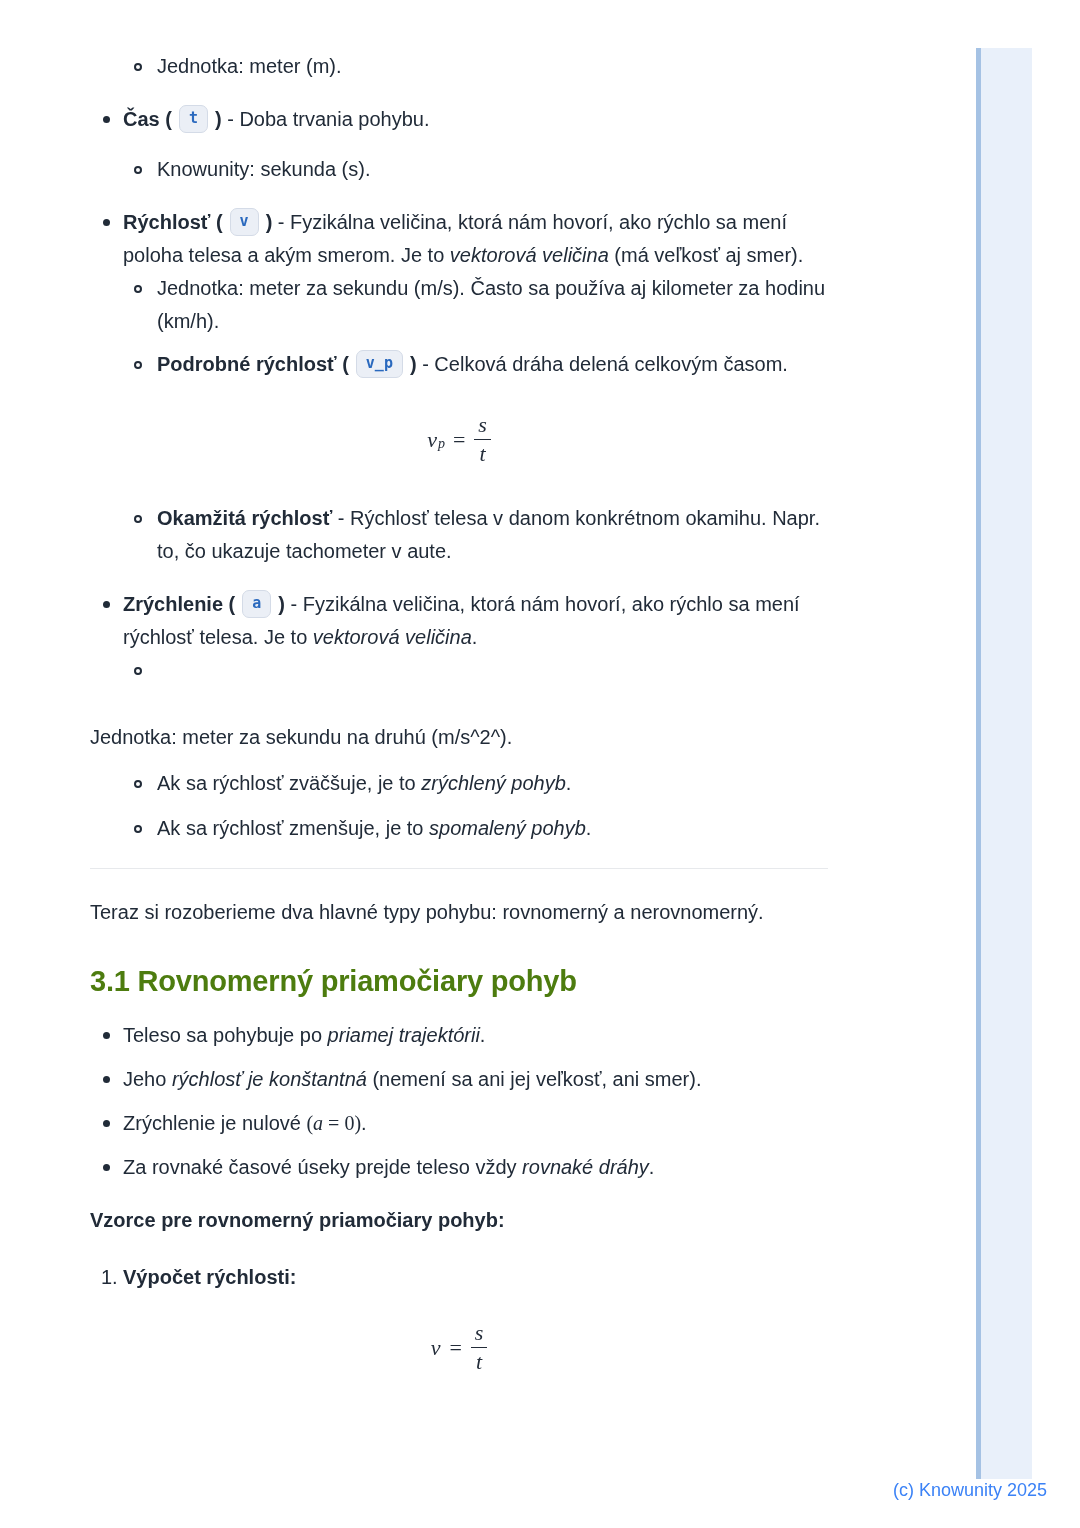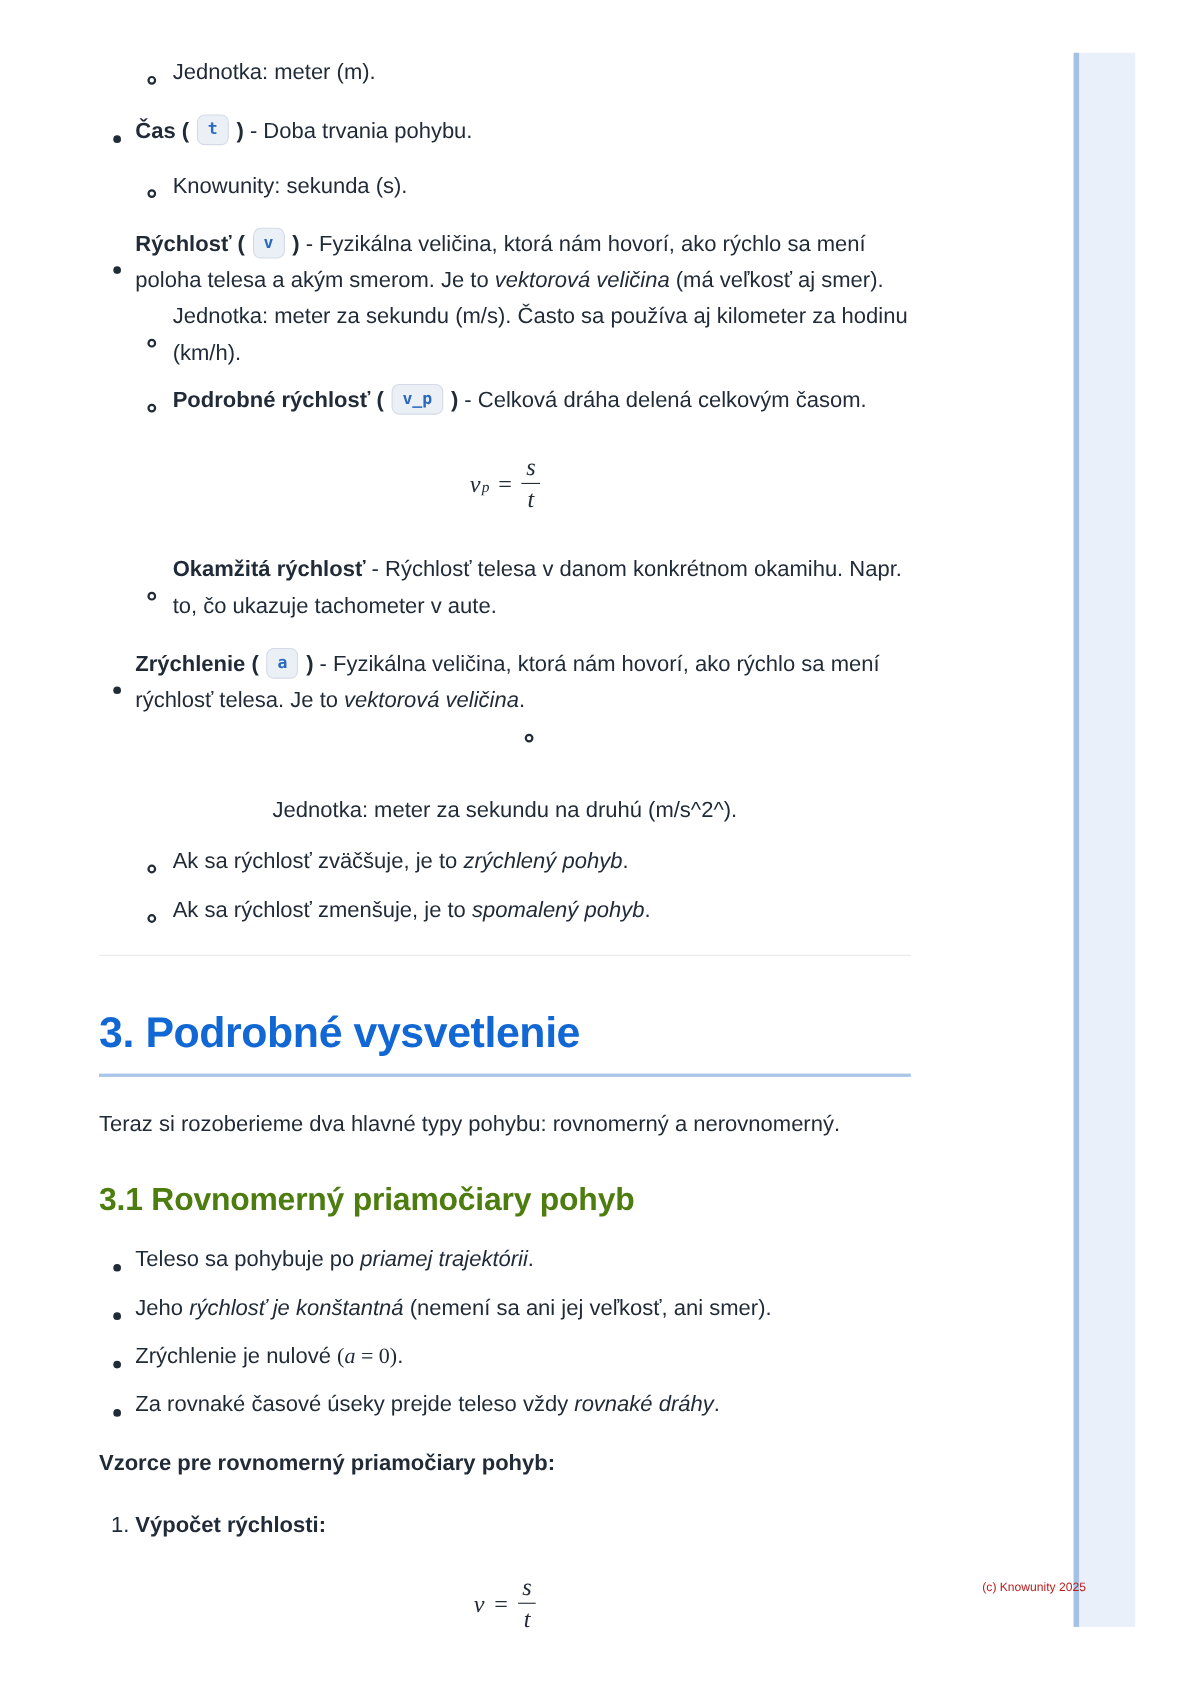--- a/index.html
+++ b/index.html
@@ -6,21 +6,21 @@
   body{
     width:1080px;height:1528px;position:relative;background:#ffffff;
     font-family:"Liberation Sans","DejaVu Sans",sans-serif;
     color:#212b38;overflow:hidden;
   }
   .content{
     position:absolute;left:90px;top:0;width:738px;padding-top:50px;
     font-size:20px;line-height:33px;
   }
   
-  .li1,.li2{display:flex;align-items:center;}
+  .li1,.li2{display:flex;align-items:flex-start;}
   .li1 .marker-col{flex:0 0 33px;padding-left:13px;box-sizing:border-box;}
   .li2 .marker-col{flex:0 0 67px;padding-left:44px;box-sizing:border-box;}
   .dot{display:block;width:7px;height:7px;border-radius:50%;background:#212b38;margin-top:13px;}
   .ring{display:block;width:8px;height:8px;border-radius:50%;border:2px solid #212b38;box-sizing:border-box;margin-top:13px;}
   .li-text{flex:1;}
   b{font-weight:bold;}
   i.em{font-style:italic;}
   
   .code-badge{
     display:inline-block;font-family:"DejaVu Sans Mono","Liberation Mono",monospace;
@@ -53,22 +53,22 @@
   .ol-item{display:flex;margin-top:24px;}
   .ol-item .ol-num{flex:0 0 33px;padding-left:11px;box-sizing:border-box;}
   .math-inline{font-family:"Liberation Serif","DejaVu Serif",serif;}
   .math-inline .v{font-style:italic;}
   
   .side-strip{
     position:absolute;left:976px;top:48px;width:51px;height:1431px;
     background:#e9f0fa;border-left:5px solid #a5c2e4;z-index:1;
   }
   .footer-copyright{
-    position:absolute;left:893px;top:1437px;z-index:2;
-    font-size:11px;color:#b91c1c;white-space:nowrap;
+    position:absolute;left:893px;top:1480px;z-index:2;
+    font-size:18px;color:#3b82f6;white-space:nowrap;
   }
   
   .mb20{margin-bottom:20px;} .mb13{margin-bottom:13px;flex-direction:column;} .mb12{margin-bottom:12px;}
   .mb10{margin-bottom:10px;} .mb2{margin-bottom:17px;} .mb0{margin-bottom:0;}
 </style>
 </head>
 <body>
 
 <div class="content">
 
@@ -148,21 +148,20 @@
   </div>
   <div class="li2 mb0">
     <span class="marker-col">
         <span class="ring"></span>
       </span>
     <span class="li-text"><span>Ak sa rýchlosť zmenšuje, je to </span><i class="em">spomalený pohyb</i><span>.</span></span>
   </div>
 
   <hr class="divider">
 
-  <h1 class="sec">3. Podrobné vysvetlenie</h1>
 
   <p class="intro">Teraz si rozoberieme dva hlavné typy pohybu: rovnomerný a nerovnomerný.</p>
 
   <h2 class="subsec">3.1 Rovnomerný priamočiary pohyb</h2>
 
   <div class="bullets">
     <div class="li1">
       <span class="marker-col">
           <span class="dot"></span>
         </span>

